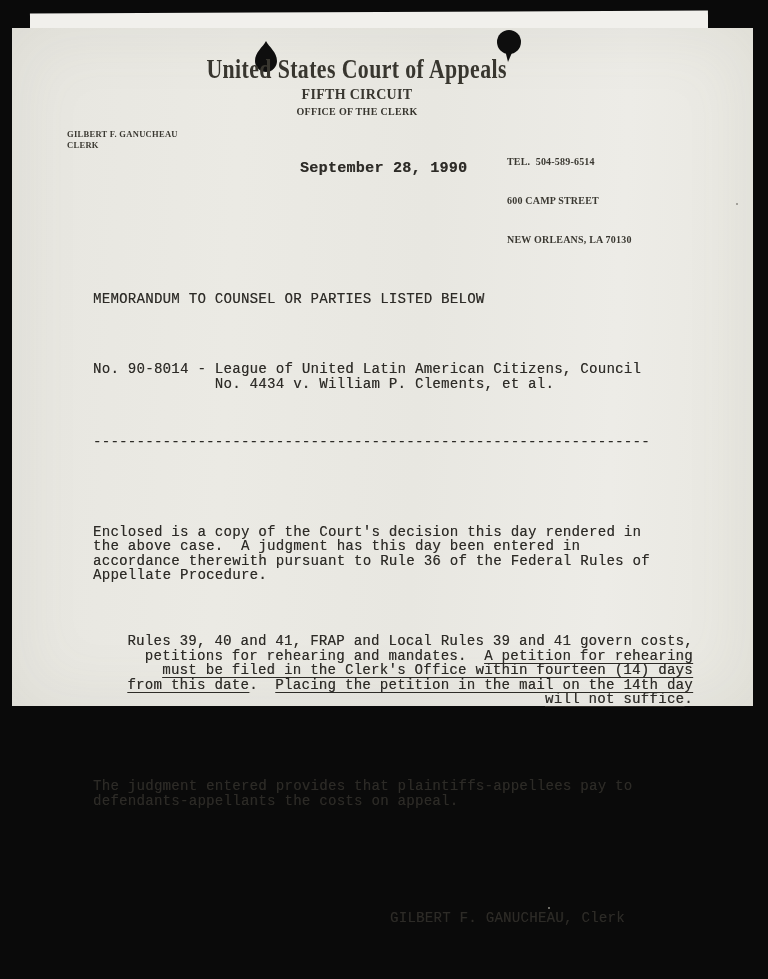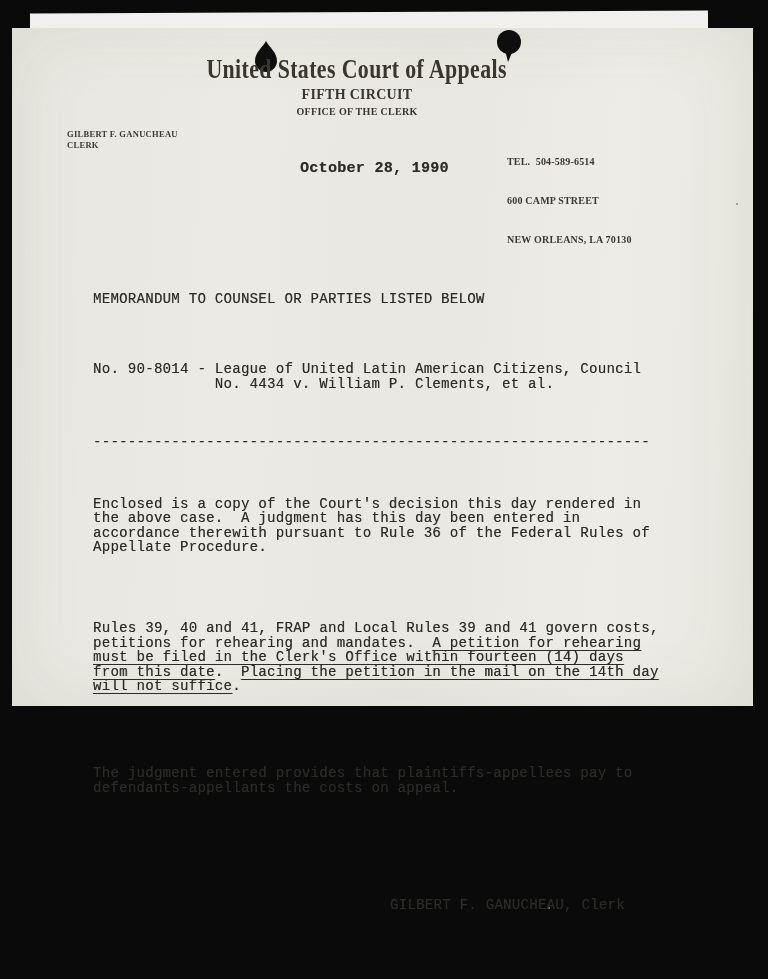--- a/index.html
+++ b/index.html
@@ -59,22 +59,22 @@
     font-family:"Liberation Mono","DejaVu Sans Mono",monospace;
     font-size:14px;line-height:14.5px;letter-spacing:0.3px;
     color:#2d2b27;white-space:pre;
     text-shadow:0.3px 0 0 rgba(45,43,39,0.55);
   }
   .date-line{position:absolute;left:288px;top:134px;font-weight:600;font-size:15px;}
   .letter-body{position:absolute;left:81px;top:235px;width:600px;}
   .tline{white-space:pre;}
   .u{text-decoration:underline;text-underline-offset:3px;text-decoration-thickness:1.3px;}
   .case-block{margin-top:12px;}
-  .para-1{margin-top:4px;}
-  .para-2{margin-top:23px;}
+  .para-1{margin-top:32px;}
+  .para-2{margin-top:8px;text-align:right;}
   .para-3{margin-top:29px;}
   .closing{margin-top:15px;padding-left:297px;}
   .signer{margin-top:15px;}
 </style>
 </head>
 <body>
 
 <div class="paper-top-edge"></div>
 
 <div class="paper">
@@ -99,21 +99,21 @@
     <div>GILBERT F. GANUCHEAU</div>
     <div>CLERK</div>
   </div>
 
   <div class="address-block">
     <div>TEL.  504-589-6514</div>
     <div>600 CAMP STREET</div>
     <div>NEW ORLEANS, LA 70130</div>
   </div>
 
-  <div class="tw date-line">October 28, 1990</div>
+  <div class="tw date-line">September 28, 1990</div>
 
   <div class="letter-body tw">
     <div class="tline">MEMORANDUM TO COUNSEL OR PARTIES LISTED BELOW</div>
 
     <div class="case-block"><div class="tline"><span>No. 90-8014 - League of United Latin American Citizens, Council</span></div><div class="tline"><span>              No. 4434 v. William P. Clements, et al.</span></div></div>
 
     <div class="tline">----------------------------------------------------------------</div>
 
     <div class="para-1"><div class="tline"><span>Enclosed is a copy of the Court's decision this day rendered in</span></div><div class="tline"><span>the above case.  A judgment has this day been entered in</span></div><div class="tline"><span>accordance therewith pursuant to Rule 36 of the Federal Rules of</span></div><div class="tline"><span>Appellate Procedure.</span></div></div>
 

